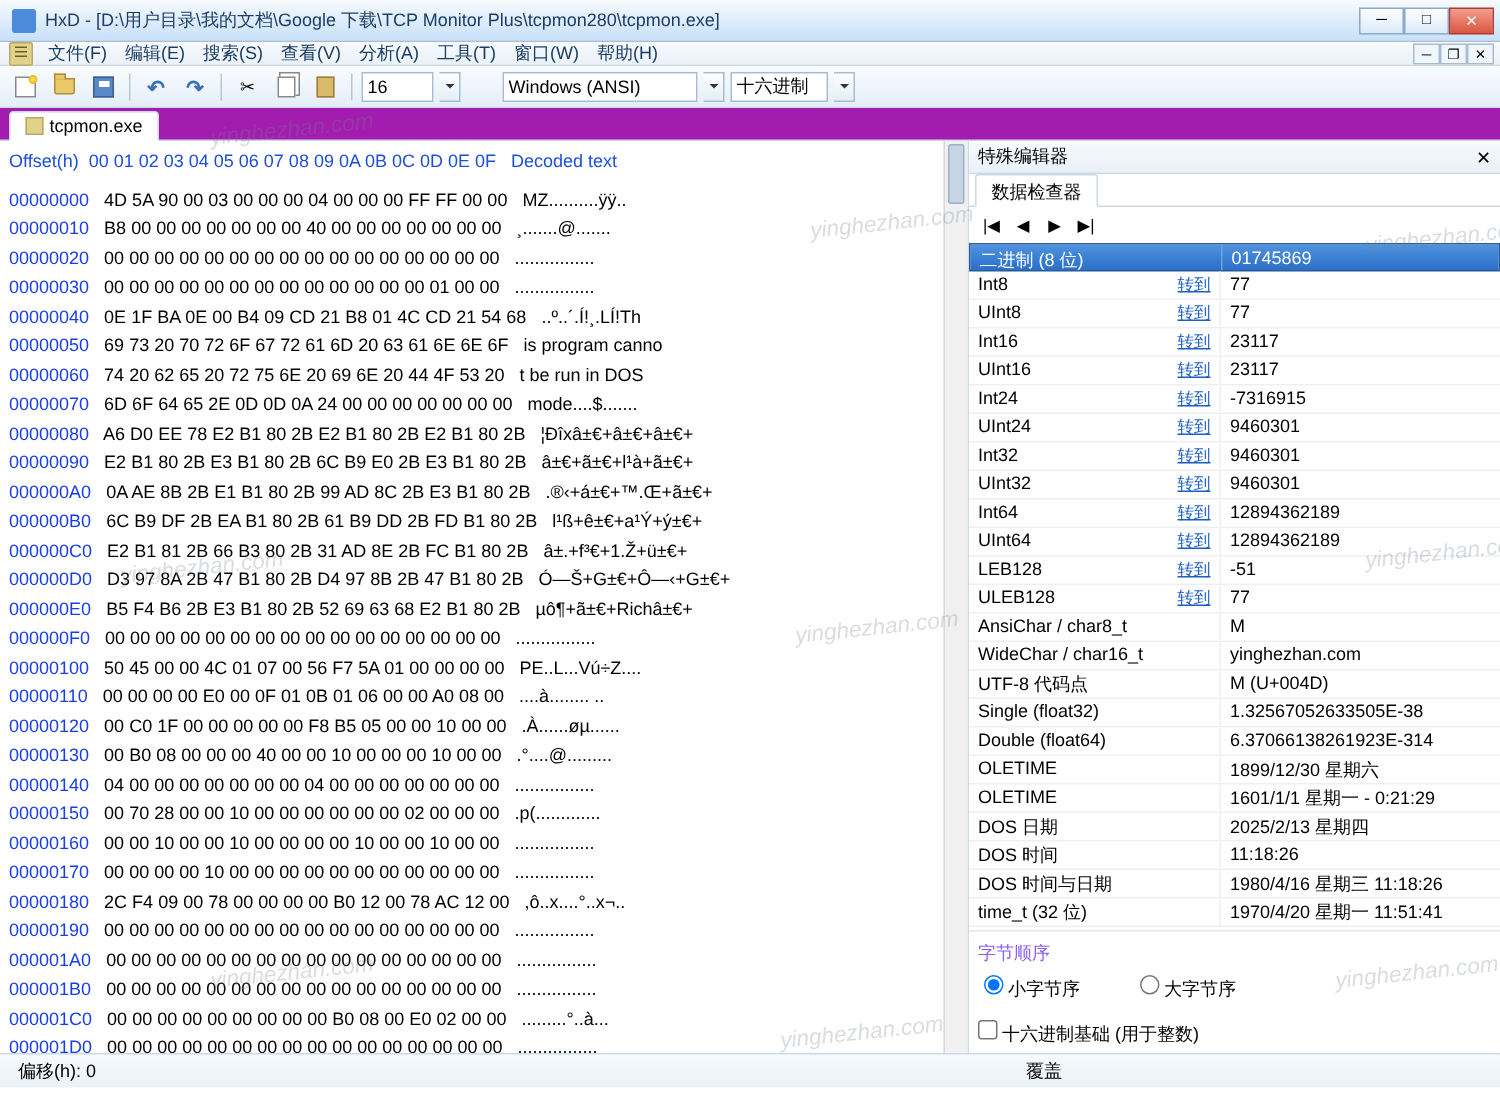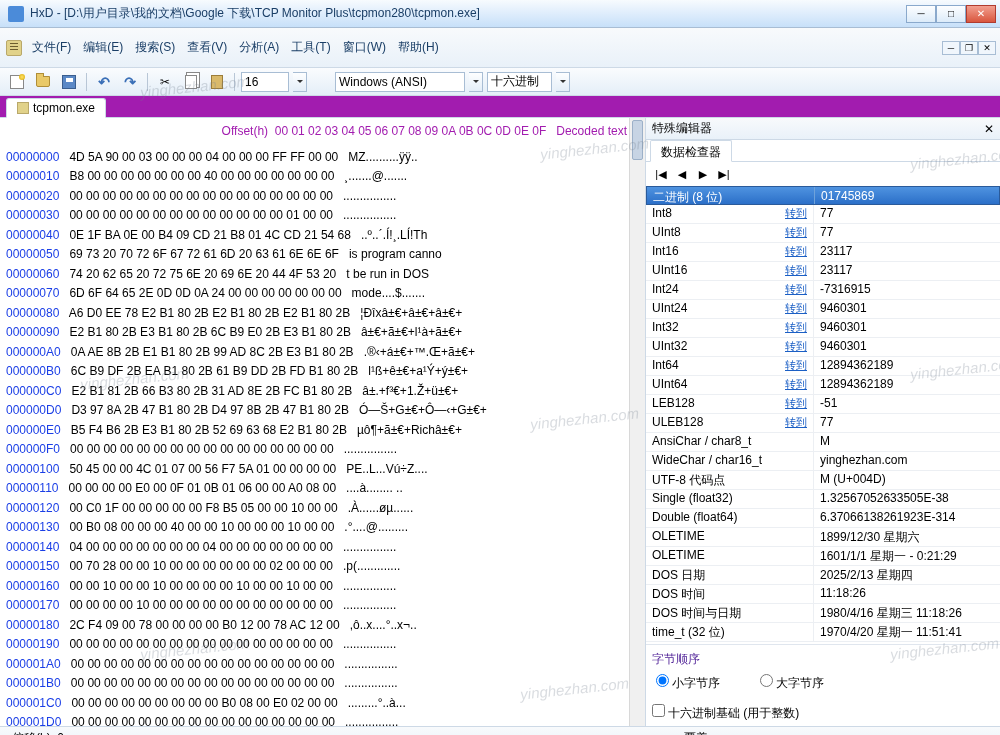--- a/index.html
+++ b/index.html
@@ -5,21 +5,21 @@
 * { box-sizing: border-box; margin: 0; padding: 0; font-family: "Microsoft YaHei", "Segoe UI", Tahoma, sans-serif; }
 body { background: #fff; font-size: 12px; color: #000; overflow: hidden; width: 1000px; height: 735px; position: relative; }
 
 .titlebar { height: 28px; background: linear-gradient(#f7fbfe, #e1eefc 45%, #c7e0f9); display:flex; align-items:center; padding: 0 4px 0 8px; border-bottom:1px solid #a8bdd4;}
 .titlebar-icon { width:16px; height:16px; background:#4b8bd9; border-radius:2px; margin-right:6px;}
 .titlebar-text { flex:1; color:#1a3e66; font-size:12px; white-space:nowrap; overflow:hidden;}
 .win-btns { display:flex; gap:0;}
 .win-btn { width:30px; height:18px; border:1px solid #8aa9cc; background:linear-gradient(#fdfeff,#dcebf9); display:flex; align-items:center; justify-content:center; font-family:Arial; font-size:10px;}
 .win-btn.close{ background:linear-gradient(#f29f8f,#d9563e); color:#fff; border-color:#b03b2e;}
 
-.menubar { height:40px; background:linear-gradient(#f8fafc,#e9f1f9); border-bottom:1px solid #cdd9e6; display:flex; align-items:center; padding-left:6px; gap:4px;}
+.menubar { height:16px; background:linear-gradient(#f8fafc,#e9f1f9); border-bottom:1px solid #cdd9e6; display:flex; align-items:center; padding-left:6px; gap:4px;}
 .menu-icon{width:16px;height:16px;background:#e1d28a;border:1px solid #b9a86a;border-radius:2px;position:relative;}
 .menu-icon:before{content:"";position:absolute;left:3px;top:2px;width:8px;height:1px;background:#6d5d2e;box-shadow:0 3px 0 #6d5d2e,0 6px 0 #6d5d2e;}
 .menu-item{ padding:3px 6px; color:#1a3e66; cursor:default;}
 .menu-spacer{flex:1;}
 .mdi-btns{display:flex;gap:0;margin-right:4px;}
 .mdi-btn{width:18px;height:14px;border:1px solid #a8bdd4;background:#f0f6fc;display:flex;align-items:center;justify-content:center;font-size:9px;}
 
 .toolbar{height:28px;background:linear-gradient(#fafcfe,#e4eef8);border-bottom:1px solid #cdd9e6;display:flex;align-items:center;padding:0 6px;gap:4px;}
 .tb-btn{width:22px;height:22px;border:1px solid transparent;display:flex;align-items:center;justify-content:center;border-radius:2px;}
 .tb-sep{width:1px;height:18px;background:#b8c6d6;margin:0 2px;}
@@ -40,42 +40,42 @@
 
 .tabstrip{height:22px;background:#a21caf;border-bottom:1px solid #cdd9e6;display:flex;align-items:flex-end;padding-left:6px;}
 .tab{height:20px;padding:2px 10px;background:#fff;border:1px solid #cdd9e6;border-bottom:1px solid #fff;border-radius:3px 3px 0 0;display:flex;align-items:center;gap:4px;margin-bottom:-1px;}
 .tab-ico{width:12px;height:12px;background:#e1d28a;border:1px solid #b9a86a;}
 
 .main{display:flex;height:608px;}
 .hexpane{flex:1;overflow:hidden;position:relative;}
 .hex-scroll{position:absolute;right:0;top:0;width:16px;height:100%;background:#f0f0f0;border-left:1px solid #d8d8d8;}
 .hex-thumb{position:absolute;left:2px;right:2px;top:2px;height:40px;background:#c7d4e4;border:1px solid #9cb0c8;border-radius:2px;}
 .hex-inner{padding:4px 18px 4px 6px;font-family:"Courier New",monospace;font-size:12px;line-height:19.5px;white-space:pre;color:#000;}
-.hdr{color:#a21caf;text-align:right;}
+.hdr{color:#1d4ed8;}
 .off{color:#1a3ee6;}
 .hexb{color:#000;}
 
 .inspector{width:355px;border-left:1px solid #cdd9e6;display:flex;flex-direction:column;}
 .insp-title{height:22px;background:linear-gradient(#f8fafc,#e9f1f9);border-bottom:1px solid #cdd9e6;padding:3px 6px;display:flex;align-items:center;}
 .insp-close{margin-left:auto;font-family:Arial;cursor:pointer;}
 .insp-tab{height:22px;display:flex;border-bottom:1px solid #cdd9e6;}
 .insp-tab-i{padding:3px 10px;border:1px solid #cdd9e6;border-bottom:1px solid #fff;margin-left:4px;margin-bottom:-1px;background:#fff;border-radius:2px 2px 0 0;}
 .nav-btns{height:24px;display:flex;align-items:center;gap:3px;padding:3px 6px;}
 .nav-btn{width:18px;height:16px;display:flex;align-items:center;justify-content:center;font-size:11px;}
 .grid{flex:1;overflow:auto;position:relative;}
 .grid-hdr{display:flex;height:19px;background:linear-gradient(#4f93e0,#2b6fc8);color:#fff;border:1px solid #2a5a9a;}
 .grid-hdr .cA{width:168px;padding:2px 6px;border-right:1px solid #6fa2da;}
 .grid-hdr .cB{flex:1;padding:2px 6px;}
 .grow{display:flex;height:19px;border-bottom:1px solid #eceff3;}
 .grow .cA{width:168px;padding:1px 6px;border-right:1px solid #eceff3;display:flex;}
 .grow .cA .nm{flex:1;}
 .grow .cA .lnk{color:#1b5fc5;text-decoration:underline;font-size:11px;}
 .grow .cB{flex:1;padding:1px 6px;}
 .byteorder{padding:6px;border-top:1px solid #e0e6ee;}
-.bo-title{color:#4c1d95;margin-bottom:4px;}
+.bo-title{color:#8b5cf6;margin-bottom:4px;}
 .bo-row{display:flex;gap:40px;padding:2px 4px;}
 .chk-row{padding:4px 6px;display:flex;align-items:center;gap:4px;}
 input[type=radio],input[type=checkbox]{margin-right:3px;}
 
 .statusbar{height:23px;background:linear-gradient(#f8fafc,#e9f1f9);border-top:1px solid #cdd9e6;display:flex;align-items:center;padding:0 8px;gap:20px;}
 .sb-cell{padding:2px 4px;}
 .sb-spacer{flex:1;}
 
 .wm{position:absolute;color:rgba(120,130,145,0.28);font-size:15px;font-style:italic;pointer-events:none;transform:rotate(-6deg);}
 </style>

